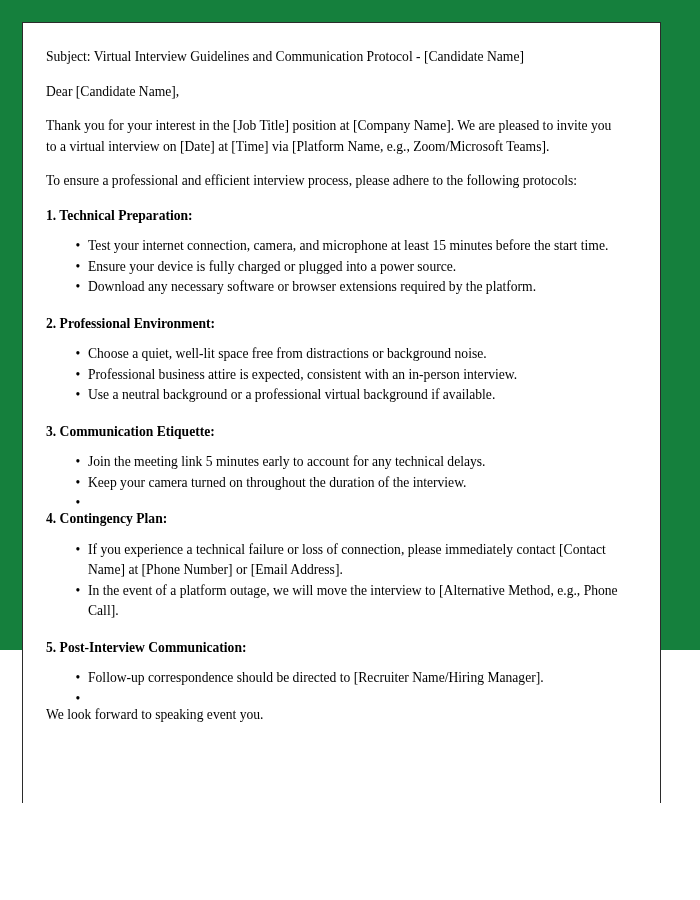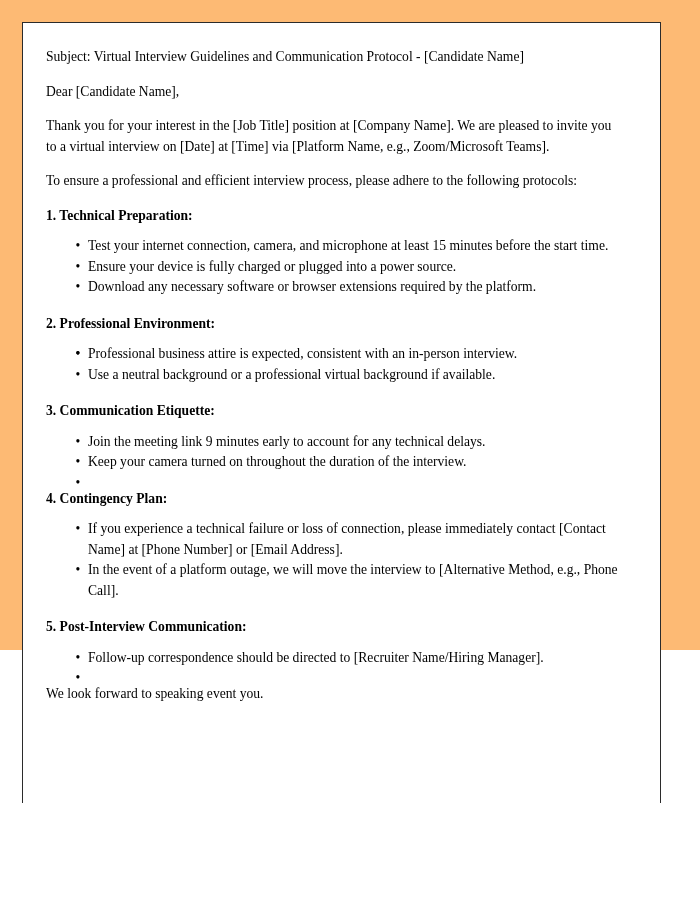--- a/index.html
+++ b/index.html
@@ -13,21 +13,21 @@
     overflow: hidden;
     font-family: "Liberation Serif", "DejaVu Serif", serif;
     color: #000000;
     -webkit-font-smoothing: antialiased;
   }
 
   .page-canvas {
     position: relative;
     width: 700px;
     height: 650px;
-    background: #fdba74;
+    background: #15803d;
   }
 
   
   .doc-sheet {
     position: absolute;
     left: 22px;
     top: 22px;
     width: 639px;
     height: 781px;
     box-sizing: border-box;
@@ -109,36 +109,37 @@
         <li>
           <span class="bullet-dot">•</span>
           <span>Download any necessary software or browser extensions required by the platform.</span>
         </li>
       </ul>
 
       <h3 class="section-heading">2. Professional Environment:</h3>
       <ul class="bullets">
         <li>
           <span class="bullet-dot">•</span>
+          <span>Choose a quiet, well-lit space free from distractions or background noise.</span>
         </li>
         <li>
           <span class="bullet-dot">•</span>
           <span>Professional business attire is expected, consistent with an in-person interview.</span>
         </li>
         <li>
           <span class="bullet-dot">•</span>
           <span>Use a neutral background or a professional virtual background if available.</span>
         </li>
       </ul>
 
       <h3 class="section-heading">3. Communication Etiquette:</h3>
       <ul class="bullets">
         <li>
           <span class="bullet-dot">•</span>
-          <span>Join the meeting link 9 minutes early to account for any technical delays.</span>
+          <span>Join the meeting link 5 minutes early to account for any technical delays.</span>
         </li>
         <li>
           <span class="bullet-dot">•</span>
           <span>Keep your camera turned on throughout the duration of the interview.</span>
         </li>
         <li>
           <span class="bullet-dot">•</span>
         </li>
       </ul>
 

